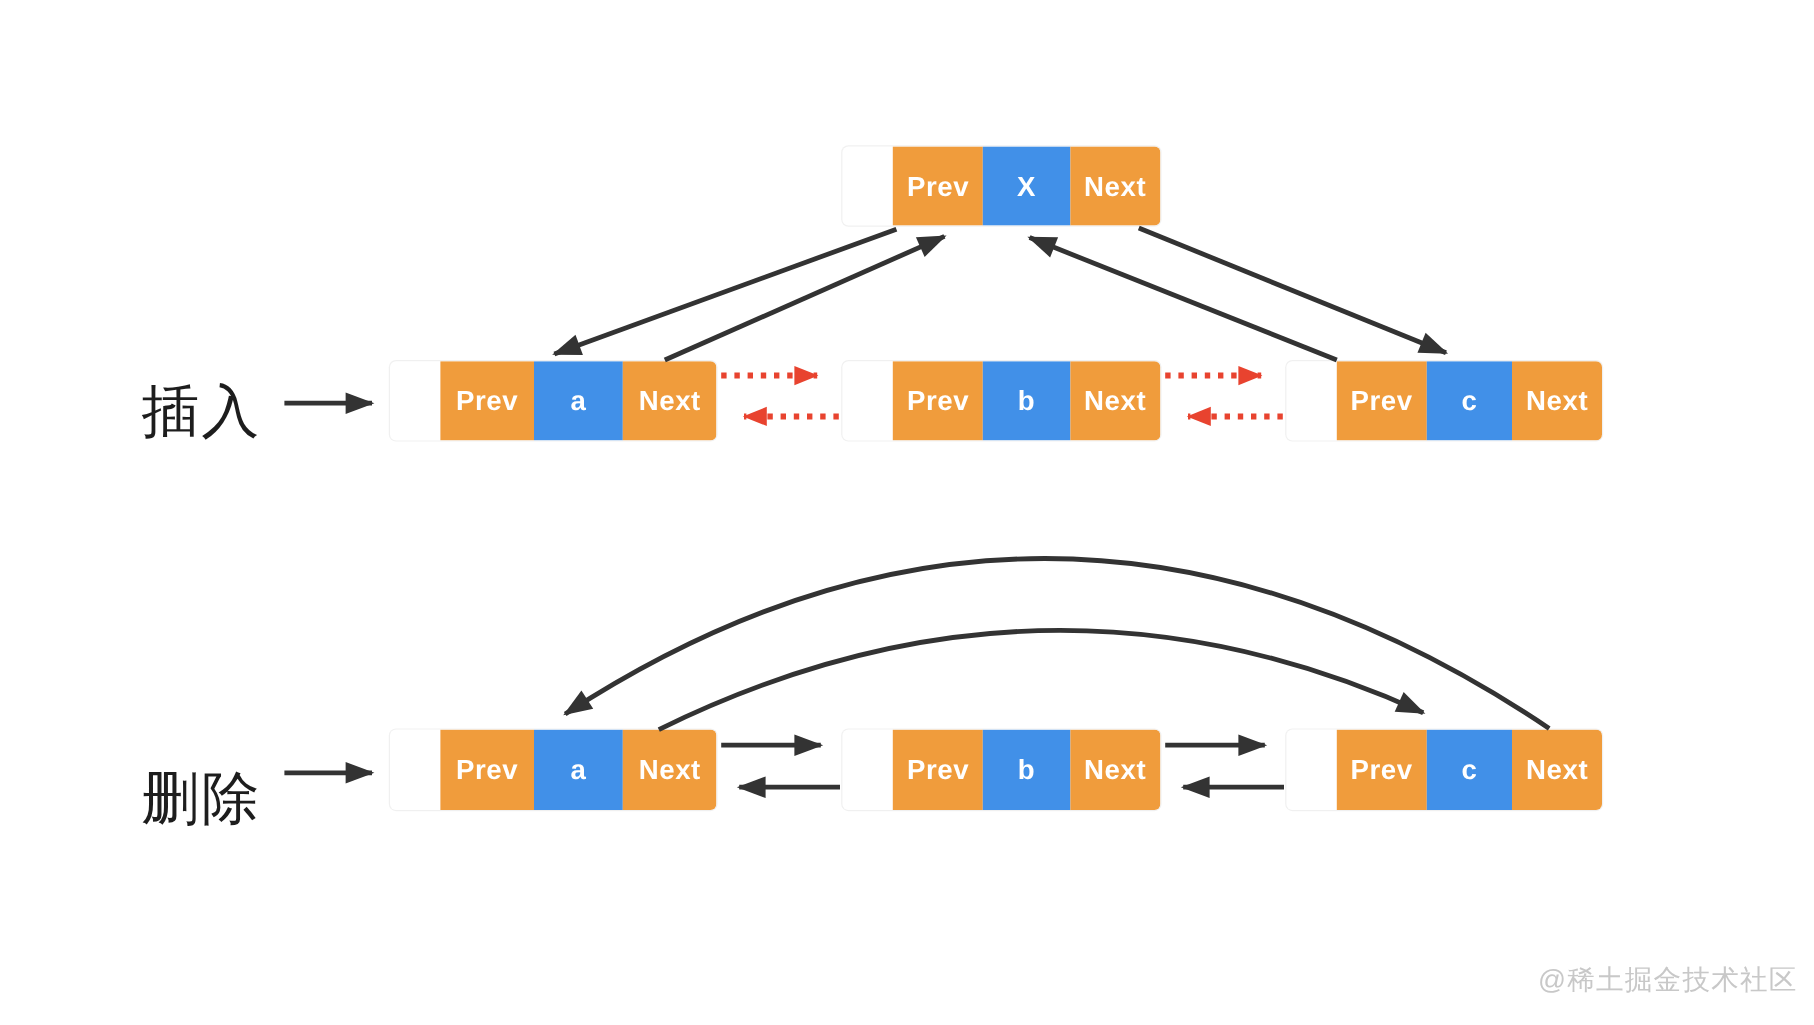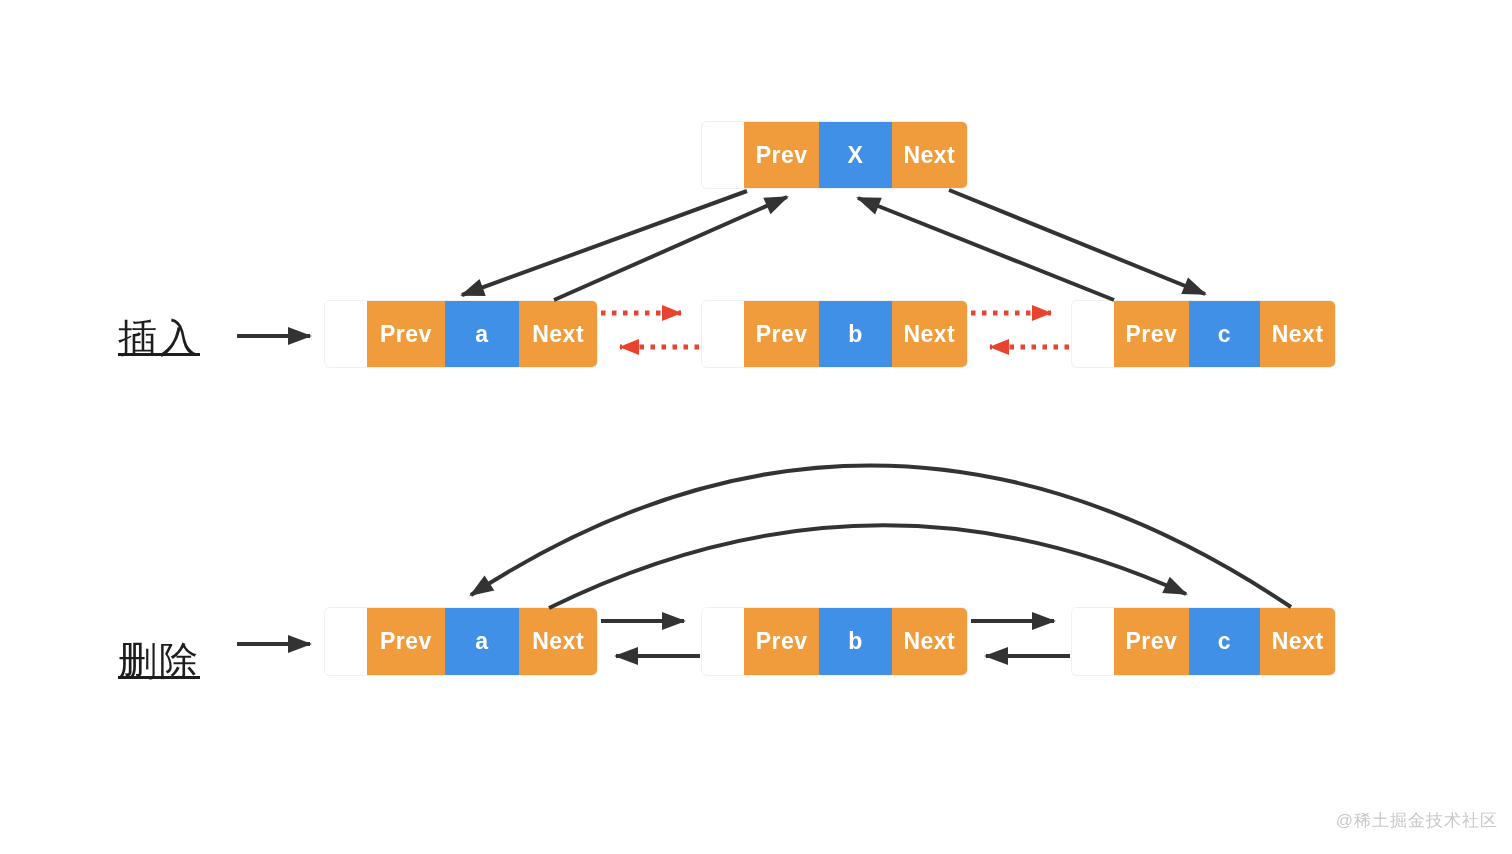--- a/index.html
+++ b/index.html
@@ -26,34 +26,33 @@
     font-weight: bold;
     font-size: 23px;
     letter-spacing: 0.5px;
   }
   .cell.orange { background: var(--orange, #F09C3C); }
   .cell.blue   { background: var(--blue, #4190E8); flex: 0.96; }
 
   
   .section-label {
     position: absolute;
-    font-size: 39px;
+    font-size: 48px;
     color: var(--label, #1d1d1d);
     font-weight: 500;
     letter-spacing: 2px;
     white-space: nowrap;
-    text-decoration: underline;
   }
 
   
   .watermark {
     position: absolute;
     right: 14px;
     bottom: 22px;
-    font-size: 17px;
+    font-size: 23px;
     color: var(--watermark, #c8c8c8);
     letter-spacing: 1px;
   }
 
   
   svg.arrows {
     position: absolute;
     inset: 0;
     width: 1512px;
     height: 854px;

